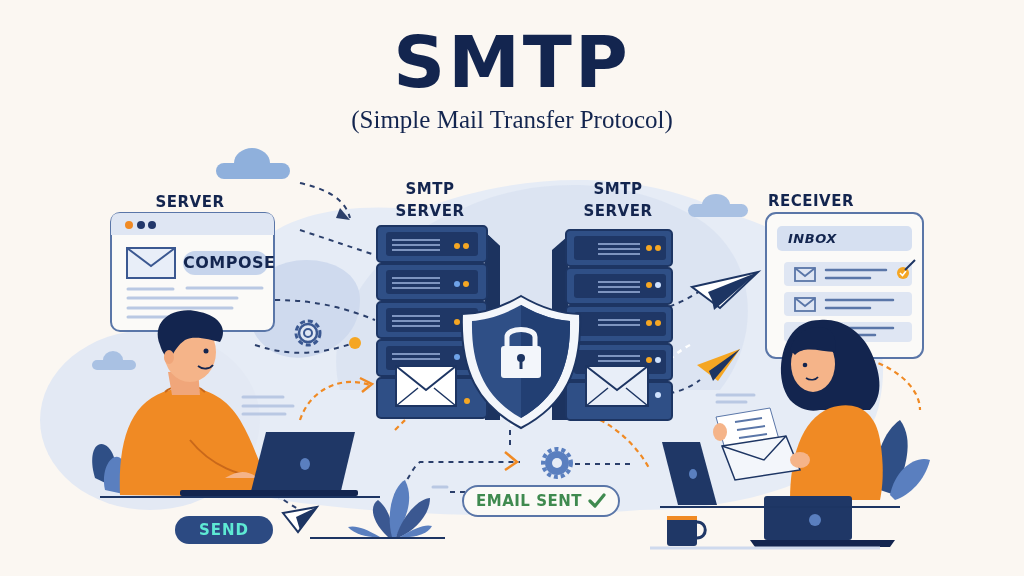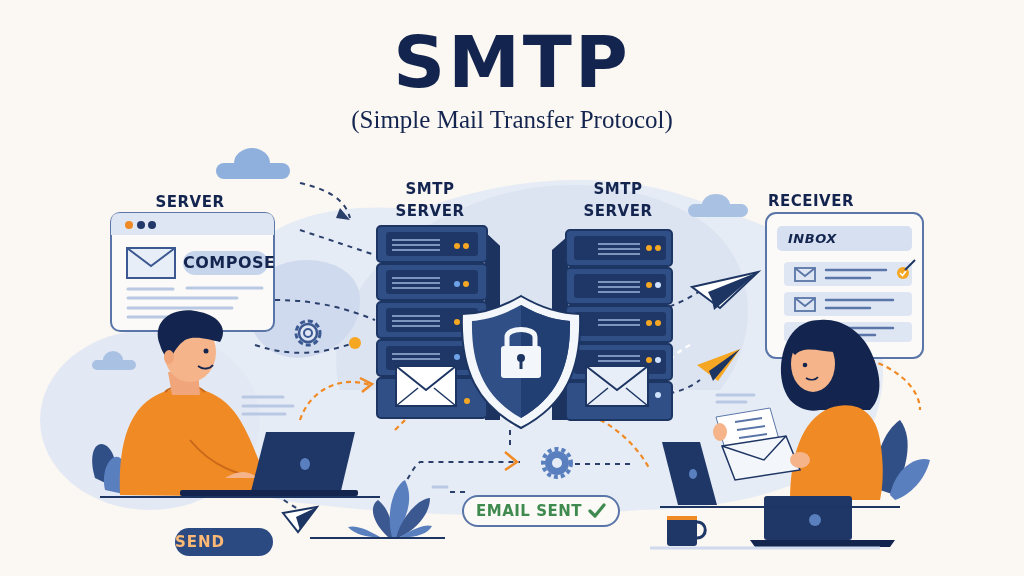--- a/index.html
+++ b/index.html
@@ -326,20 +326,20 @@
   <div>SERVER</div>
 </div>
 <div class="abs lbl" style="left:568px;top:178px;width:100px;">
   <div>SMTP</div>
   <div>SERVER</div>
 </div>
 
 <div class="abs lbl" style="left:746px;top:190px;width:130px;">RECEIVER</div>
 <div class="abs lbl" style="left:788px;top:227px;width:80px;font-size:13px;text-align:left;line-height:24px;font-style:italic;">INBOX</div>
 
-<div class="abs pill" style="left:175px;top:528px;width:98px;height:28px;border-radius:14px;background:#2c4a82;color:#fdba74;font-size:15px;line-height:28px;letter-spacing:1px;">SEND</div>
-
-<div class="abs pill" style="left:462px;top:485px;width:158px;height:32px;border-radius:16px;border:2px solid #5a76a8;background:#fbfaf6;color:#3f8a4f;font-size:15px;line-height:32px;box-sizing:border-box;display:flex;align-items:center;justify-content:center;gap:6px;letter-spacing:0.5px;margin-top:10px;">
+<div class="abs pill" style="left:175px;top:516px;width:98px;height:28px;border-radius:14px;background:#2c4a82;color:#5eead4;font-size:15px;text-align:center;line-height:28px;letter-spacing:1px;">SEND</div>
+
+<div class="abs pill" style="left:462px;top:485px;width:158px;height:32px;border-radius:16px;border:2px solid #5a76a8;background:#fbfaf6;color:#3f8a4f;font-size:15px;line-height:32px;box-sizing:border-box;display:flex;align-items:center;justify-content:center;gap:6px;letter-spacing:0.5px;">
   <span>EMAIL SENT</span>
   <svg style="position:static;" width="18" height="16" viewBox="0 0 18 16">
       <path d="M2 8 L7 13 L16 2" fill="none" stroke="#3f8a4f" stroke-width="3.2" stroke-linecap="round" stroke-linejoin="round"></path>
     </svg>
 </div>
 
 </body></html>

